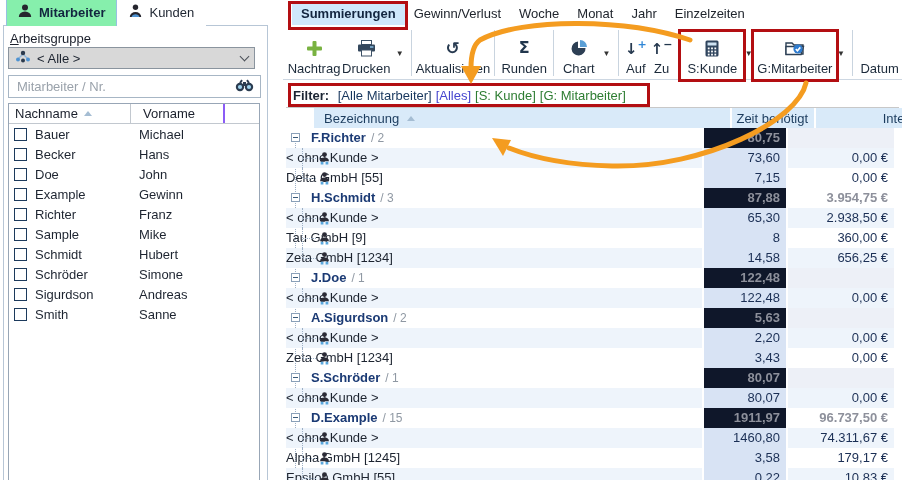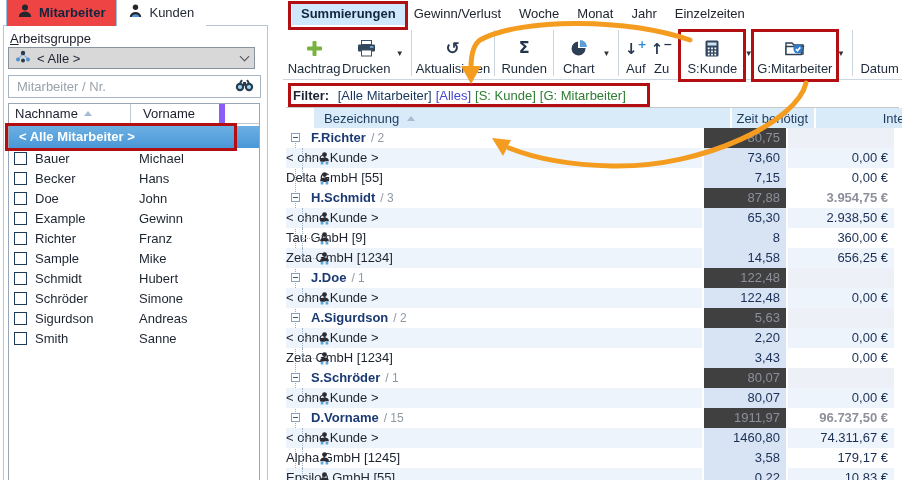--- a/index.html
+++ b/index.html
@@ -2,33 +2,33 @@
 <html><head>
 <meta charset="utf-8">
 <style>
   html,body{margin:0;padding:0;width:902px;height:480px;overflow:hidden;background:#fff;
     font-family:"Liberation Sans","DejaVu Sans",sans-serif;font-size:13px;color:#1d2430;}
   *{box-sizing:border-box;}
   
   #left-panel{position:absolute;left:0;top:0;width:272px;height:480px;}
   .ltabs{position:absolute;left:6px;top:0;height:26px;display:flex;align-items:flex-end;z-index:3;}
   .ltab{display:flex;align-items:center;gap:7px;padding:4px 11px 5px 11px;cursor:default;background:#fff;border:1px solid transparent;border-bottom:none;}
-  .ltab.active{background:#ef4444;border-color:#98c0e2;font-weight:bold;color:#12253f;}
+  .ltab.active{background:#86efac;border-color:#98c0e2;font-weight:bold;color:#12253f;}
   .lframe{position:absolute;left:3px;top:25px;width:265px;height:456px;border:1px solid #b7c6d6;background:#fff;}
   .wg-label{position:absolute;left:10px;top:31px;color:#1a1f2b;}
   .combo{position:absolute;left:8px;top:47px;width:247px;height:22px;background:#d8d8d8;border:1px solid #8a949e;display:flex;align-items:center;padding:0 6px;gap:6px;}
   .combo .chev{width:7px;height:7px;border-right:1.6px solid #4a4f57;border-bottom:1.6px solid #4a4f57;transform:rotate(45deg);margin-left:auto;margin-top:-4px;}
   .searchbox{position:absolute;left:8px;top:75px;width:253px;height:23px;border:1px solid #a7b6c5;background:#fff;display:flex;align-items:center;padding:0 6px;}
   .searchbox input{border:none;outline:none;flex:1;font:inherit;color:#1d2430;background:transparent;}
   .searchbox input::placeholder{color:#9aa2ab;}
   .llist{position:absolute;left:8px;top:103px;width:252px;bottom:0;border:1px solid #98a6b6;border-bottom:none;background:#fff;}
   .lhead{height:20px;display:flex;align-items:center;border-bottom:1px solid #c2c8cf;}
   .lhead .hc{padding-left:6px;display:flex;align-items:center;gap:6px;color:#1a1f2b;}
   .lhead .hc1{width:122px;border-right:1px solid #c2c8cf;height:100%;align-items:center;display:flex;gap:6px;}
-  .lhead .hc2{width:94px;border-right:6px solid #8b5cf6;height:100%;display:flex;align-items:center;text-align:right;}
+  .lhead .hc2{width:94px;border-right:2px solid #8b5cf6;height:100%;display:flex;align-items:center;text-align:right;}
   .sort-asc{width:0;height:0;border-left:4px solid transparent;border-right:4px solid transparent;border-bottom:5px solid #a5bdd3;}
   .sel-row{position:relative;margin-top:2px;height:22px;line-height:22px;background:linear-gradient(#6cb0e2,#4a97d8);color:#fff;font-weight:bold;padding-left:10px;}
   .lrow{height:20px;display:flex;align-items:center;position:relative;}
   .lrow .cb{width:13px;height:13px;border:1px solid #1c3a5c;background:#fff;margin-left:5px;}
   .lrow .lname{margin-left:8px;width:96px;}
   .lrow .lvn{margin-left:8px;}
   
   #right-panel{position:absolute;left:283px;top:0;width:619px;height:480px;overflow:hidden;}
   .vtabs{position:absolute;left:9px;top:0;height:26px;display:flex;align-items:center;}
   .vtab{padding:4px 9px;color:#21262e;position:relative;cursor:default;}
@@ -50,21 +50,21 @@
   .cell{height:20px;line-height:20px;}
   .col-name{width:416px;}
   .col-zeit{width:86px;border-left:2px solid #fff;border-right:2px solid #fff;text-align:right;padding-right:6px;}
   .col-intern{width:106px;text-align:right;padding-right:6px;}
   .tbody{position:absolute;left:3px;top:128px;width:613px;bottom:0;overflow:hidden;}
   .rootline{position:absolute;left:9px;top:138px;bottom:0;border-left:1px dotted #9db0c6;z-index:0;}
   .trow{display:flex;position:relative;height:20px;}
   .trow .name{position:relative;}
   .trow.c.stripe .name,.trow.c.stripe .intern{background:#eef4fb;}
   .trow.c .zeit{background:#d8e3f4;color:#1b2f55;}
-  .trow.g .zeit{background:#404040;color:#8d909b;font-weight:normal;}
+  .trow.g .zeit{background:#0f172a;color:#8d909b;font-weight:bold;}
   .trow.g .intern.empty{background:#edf0f7;}
   .trow.g .intern.val{color:#8d909b;font-weight:bold;}
   .trow.c .intern{color:#1b2f55;}
   .gname{font-weight:bold;color:#1b3a74;margin-left:25px;}
   .gcount{color:#8f98a3;font-size:12px;margin-left:5px;}
   .expander{position:absolute;left:5px;top:5px;width:9px;height:9px;border:1px solid #8aa0b8;background:#fff;z-index:1;}
   .expander::after{content:"";position:absolute;left:1px;top:3px;width:5px;height:1px;background:#3a5a7a;}
   .trow.c .name{}
   .trow.c .name::before{content:"";position:absolute;left:16px;top:0;bottom:0;border-left:1px dotted #9db0c6;}
   .trow.c.last .name::before{bottom:50%;}
@@ -130,24 +130,20 @@
   <div class="llist">
     <div class="lhead">
       <div class="hc hc1">
         <span>Nachname</span>
         <span class="sort-asc"></span>
       </div>
       <div class="hc hc2">
         <span style="padding-left:6px;">Vorname</span>
       </div>
     </div>
-    <div class="sel-row">
-      <span>&lt; Alle Mitarbeiter &gt;</span>
-      <div class="anno" style="left:-4px;top:-3px;right:22px;bottom:-3px;"></div>
-    </div>
     <div>
         <div class="lrow">
        <span class="cb"></span>
        <span class="lname">Bauer</span>
        <span class="lvn">Michael</span>
      </div>
         <div class="lrow">
        <span class="cb"></span>
        <span class="lname">Becker</span>
        <span class="lvn">Hans</span>
@@ -487,21 +483,21 @@
               <rect x="6.6" y="9.8" width="2.7" height="2.7" fill="#58a7dd"></rect>
             </svg></span>
            <span>&lt; ohne Kunde &gt;</span>
          </div>
          <div class="cell zeit col-zeit">80,07</div>
          <div class="cell intern col-intern">0,00 €</div>
        </div>
       <div class="trow g">
          <div class="cell name col-name">
            <span class="expander"></span>
-           <span class="gname">D.Vorname</span><span class="gcount">/ 15</span>
+           <span class="gname">D.Example</span><span class="gcount">/ 15</span>
          </div>
          <div class="cell zeit col-zeit">1911,97</div>
          <div class="cell intern col-intern val">96.737,50 €</div>
        </div>
       <div class="trow c stripe">
          <div class="cell name col-name">
            <span class="person"><svg width="11" height="13" viewBox="0 0 11 13">
               <circle cx="5.5" cy="2.6" r="2.4" fill="#2b2b36"></circle>
               <path d="M1.1 9.3 a4.4 3.7 0 0 1 8.8 0 z" fill="#2b2b36"></path>
               <rect x="1.7" y="9.8" width="2.7" height="2.7" fill="#58a7dd"></rect>

